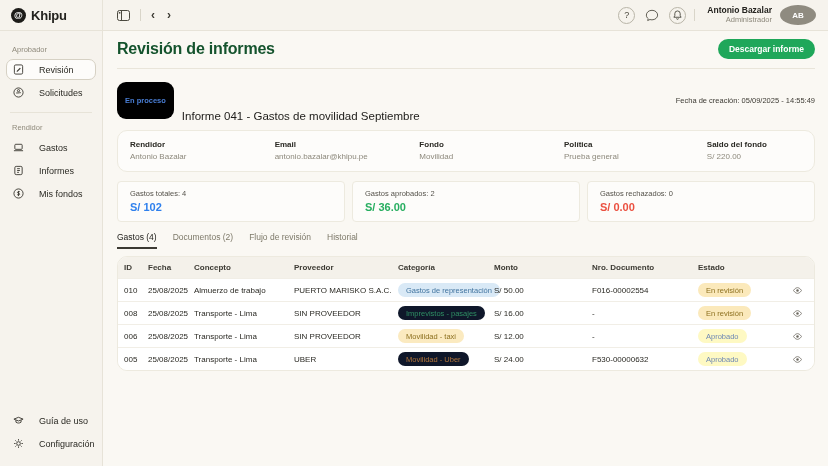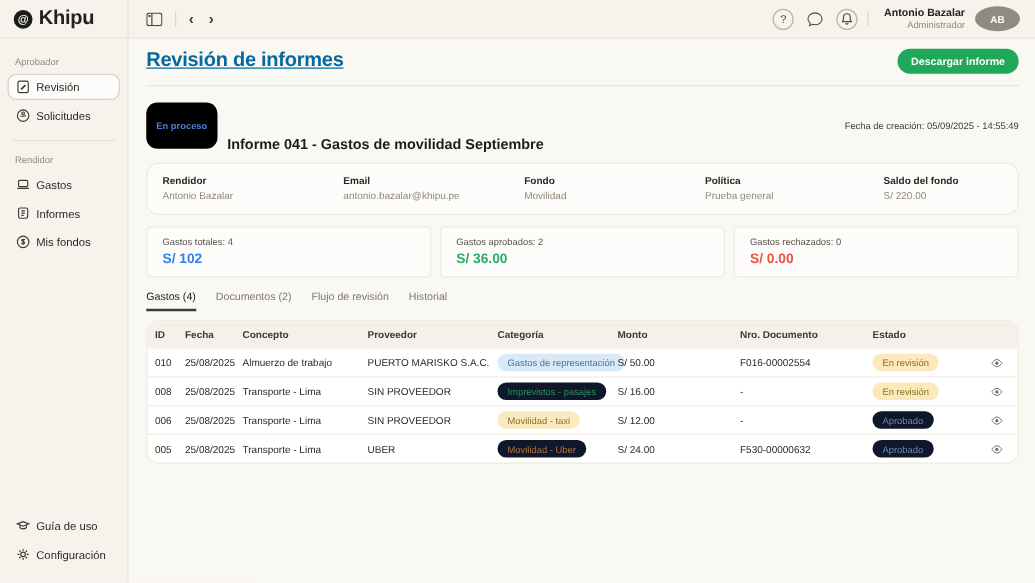--- a/index.html
+++ b/index.html
@@ -4,51 +4,51 @@
 <style>
   * { margin:0; padding:0; box-sizing:border-box; }
   html,body { width:828px; height:466px; overflow:hidden; }
   body { font-family:"Liberation Sans", sans-serif; background:#f6f3ed; color:#23221e; }
   .app { width:828px; height:466px; display:flex; flex-direction:column; }
 
   
   .topbar { height:31px; display:flex; align-items:stretch; background:#f6f3ed; border-bottom:1px solid #e7e3d8; flex:0 0 31px; }
   .topbar-left { width:103px; flex:0 0 103px; display:flex; align-items:center; gap:5px; padding-left:11px; border-right:1px solid #e7e3d8; }
   .logo-mark { width:15px; height:15px; border-radius:50%; background:#1d1c19; color:#fff; font-size:9px; font-weight:bold; display:flex; align-items:center; justify-content:center; }
-  .logo-text { font-size:16px; font-weight:bold; letter-spacing:-0.2px; }
+  .logo-text { font-size:13px; font-weight:bold; letter-spacing:-0.2px; }
   .topbar-main { flex:1; display:flex; align-items:center; padding:0 12px 0 12px; gap:8px; }
   .icon-btn { background:none; border:none; cursor:pointer; color:#4b493f; display:flex; align-items:center; justify-content:center; padding:2px; font-family:inherit; }
   .vdiv { width:1px; height:12px; background:#d9d5c9; }
   .chev { font-size:12px; font-weight:bold; color:#3c3a33; line-height:1; }
   .topbar-spacer { flex:1; }
   .circle-icon { width:17px; height:17px; border-radius:50%; border:1px solid #b9b5a8; display:flex; align-items:center; justify-content:center; font-size:9px; color:#4b493f; }
   .user-block { text-align:right; line-height:1.15; margin-left:4px; }
   .user-name { font-size:8.5px; font-weight:bold; color:#23221e; }
   .user-role { font-size:7.5px; color:#8d897c; }
   .avatar { width:36px; height:20px; border-radius:50%; background:#8f8b80; color:#fff; font-size:8px; font-weight:bold; display:flex; align-items:center; justify-content:center; }
 
   
   .shell { flex:1; display:flex; min-height:0; }
   .sidebar { width:103px; flex:0 0 103px; background:#f6f3ed; border-right:1px solid #e7e3d8; display:flex; flex-direction:column; padding:12px 6px 10px 6px; }
   .side-label { font-size:7.5px; color:#908b7d; padding:2px 6px 5px 6px; }
-  .side-item { display:flex; align-items:center; gap:5px; padding:4px 6px; font-size:9px; color:#2a2923; border-radius:7px; cursor:pointer; border:1px solid transparent; margin-bottom:2px; }
+  .side-item { display:flex; align-items:center; gap:15px; padding:4px 6px; font-size:9px; color:#2a2923; border-radius:7px; cursor:pointer; border:1px solid transparent; margin-bottom:2px; }
   .side-item.active { background:#fdfcfa; border:1px solid #d6d1c4; }
   .side-item svg { flex:0 0 auto; }
   .side-div { height:1px; background:#e7e3d8; margin:7px 4px 8px 4px; }
   .side-spacer { flex:1; }
 
   
   .content { flex:1; background:#faf8f3; padding:8px 13px 0 14px; display:flex; flex-direction:column; min-width:0; }
   .title-row { display:flex; align-items:center; justify-content:space-between; padding-bottom:9px; border-bottom:1px solid #e9e5da; }
-  .page-title { font-size:16px; font-weight:bold; letter-spacing:-0.2px; color:#0369a1;text-decoration:underline; }
+  .page-title { font-size:16px; font-weight:bold; letter-spacing:-0.2px; color:#14532d; }
   .btn-primary { background:#1fa75a; color:#fff; border:none; border-radius:11px; font-size:8.5px; font-weight:bold; padding:5px 11px; cursor:pointer; font-family:inherit; }
 
   .report-row { display:flex; align-items:center; gap:8px; margin-top:9px; }
   .pill-status { background:#000000; color:#4a7fd6; font-size:7.5px; font-weight:bold; padding:14px 8px; border-radius:9px; }
-  .report-name { font-size:11.5px; font-weight:bold; color:#1d1c19;margin-top:32px; }
+  .report-name { font-size:11.5px; font-weight:normal; color:#1d1c19;margin-top:32px; }
   .report-created { margin-left:auto; font-size:7.5px; color:#3c3a33; }
 
   .details-card { margin-top:8px; background:#fdfcfa; border:1px solid #edeadf; border-radius:10px; padding:9px 12px 10px 12px; display:grid; grid-template-columns:1.52fr 1.52fr 1.52fr 1.5fr 1fr; }
   .detail-label { font-size:8px; font-weight:bold; color:#2a2923; margin-bottom:3px; }
   .detail-value { font-size:8px; color:#8d897c; }
 
   .stats-row { margin-top:9px; display:grid; grid-template-columns:1fr 1fr 1fr; gap:7px; }
   .stat-card { background:#fdfcfa; border:1px solid #edeadf; border-radius:4px; padding:7px 12px 8px 12px; }
   .stat-label { font-size:7.5px; color:#55524a; margin-bottom:3px; }
   .stat-value { font-size:11px; font-weight:bold; }
@@ -61,21 +61,21 @@
   .trow { display:grid; grid-template-columns:24px 46px 100px 104px 96px 98px 106px 92px 1fr; align-items:center; padding:0 10px 0 6px; height:23px; background:#fff; border-top:1px solid #f1eee6; }
   .trow.thead { background:#f4f1ea; border-top:none; height:21px; }
   .th { font-size:8px; font-weight:bold; color:#3c3a33; }
   .td { font-size:8px; color:#2a2923; white-space:nowrap; overflow:visible; }
   .badge { display:inline-block; font-size:7.5px; padding:2.5px 8px; border-radius:9px; white-space:nowrap; }
   [data-tone="blue"]  { background:#d9e9f6; color:#41749f; }
   [data-tone="green"] { background:#0f172a; color:#2f8f64; }
   [data-tone="yellow"]{ background:#fbeac0; color:#8d701f; }
   [data-tone="orange"]{ background:#0f172a; color:#b1753c; }
   [data-tone="status-yellow"]{ background:#fbe9bb; color:#8d701f; }
-  [data-tone="status-blue"]  { background:#0f172a; color:#6e88b4; }
+  [data-tone="status-blue"]  { background:#fef9c3; color:#6e88b4; }
   .eye-cell { display:flex; justify-content:flex-end; }
   .eye-btn { background:none; border:none; cursor:pointer; padding:1px; display:flex; }
 </style>
 </head>
 <body>
 
 <div class="app">
 
   <div class="topbar">
     <div class="topbar-left">

